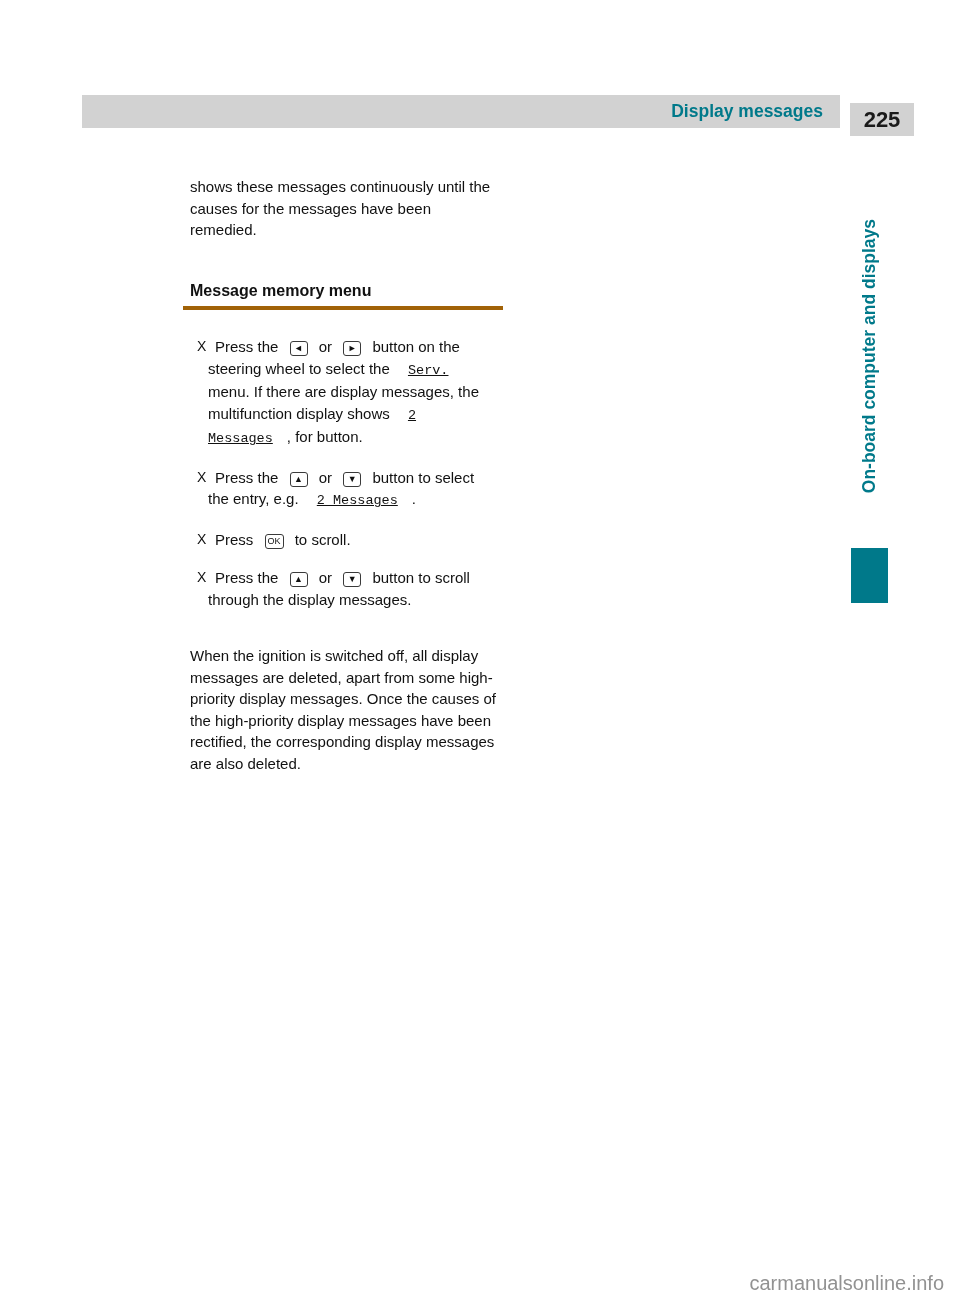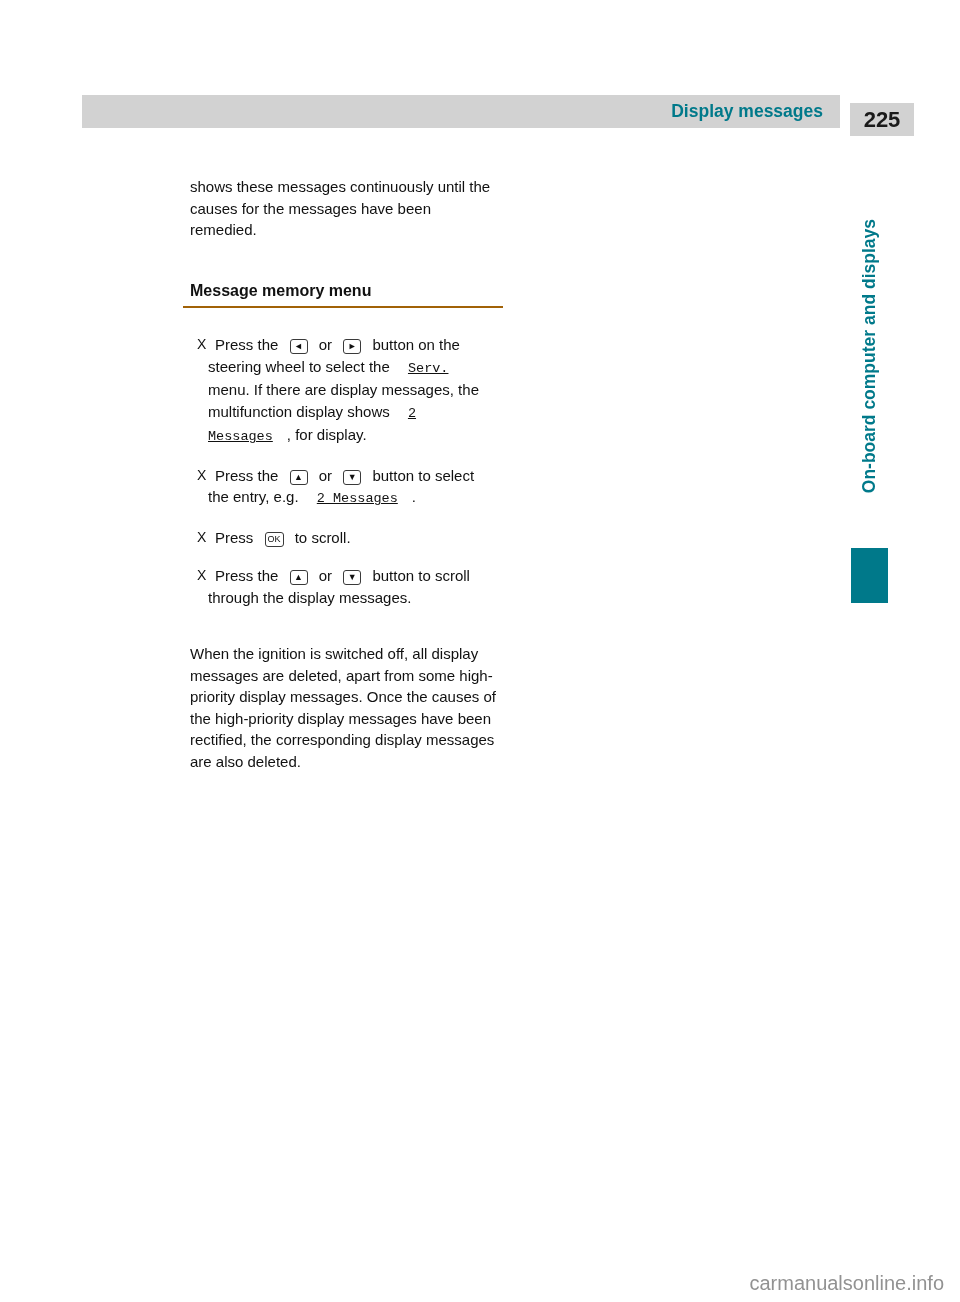--- a/index.html
+++ b/index.html
@@ -73,21 +73,21 @@
     font-size: 15px;
     line-height: 21.5px;
     margin-left: 12px;
   }
   .content p { margin: 0; }
   .section-heading {
     font-size: 16px;
     font-weight: bold;
     margin-top: 25px;
     padding-bottom: 5px;
-    border-bottom: 2px solid #a16207;
+    border-bottom: 4px solid #a16207;
   }
   .para-memory { margin-top: 13px !important; }
   .bold { font-weight: bold; }
 
   ul.steps { list-style: none; margin-top: 9px; }
   ul.steps li {
     position: relative;
     padding-left: 18px;
     margin-top: 3px;
   }
@@ -140,21 +140,21 @@
 <div class="content">
 
   <p>shows these messages continuously until the causes for the messages have been remedied.</p>
 
   <h2 class="section-heading">Message memory menu</h2>
 
 
   <ul class="steps">
 
     <li>
-      <span class="bullet">X</span><span>Press the </span><span class="key">◄</span><span> or </span><span class="key">►</span><span> button on the steering wheel to select the </span><span class="code">Serv.</span><span> menu. If there are display messages, the multifunction display shows </span><span class="code">2 Messages</span><span>, for display.</span>
+      <span class="bullet">X</span><span>Press the </span><span class="key">◄</span><span> or </span><span class="key">►</span><span> button on the steering wheel to select the </span><span class="code">Serv.</span><span> menu. If there are display messages, the multifunction display shows </span><span class="code">2 Messages</span><span>, for button.</span>
     </li>
 
     <li>
       <span class="bullet">X</span><span>Press the </span><span class="key">▲</span><span> or </span><span class="key">▼</span><span> button to select the entry, e.g. </span><span class="code">2 Messages</span><span>.</span>
     </li>
 
     <li>
       <span class="bullet">X</span><span>Press </span><span class="key">OK</span><span> to scroll.</span>
     </li>
 

